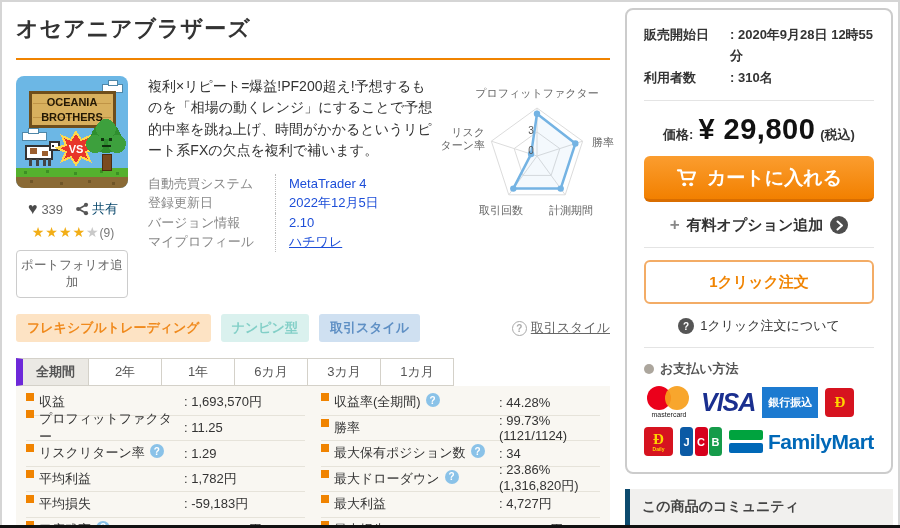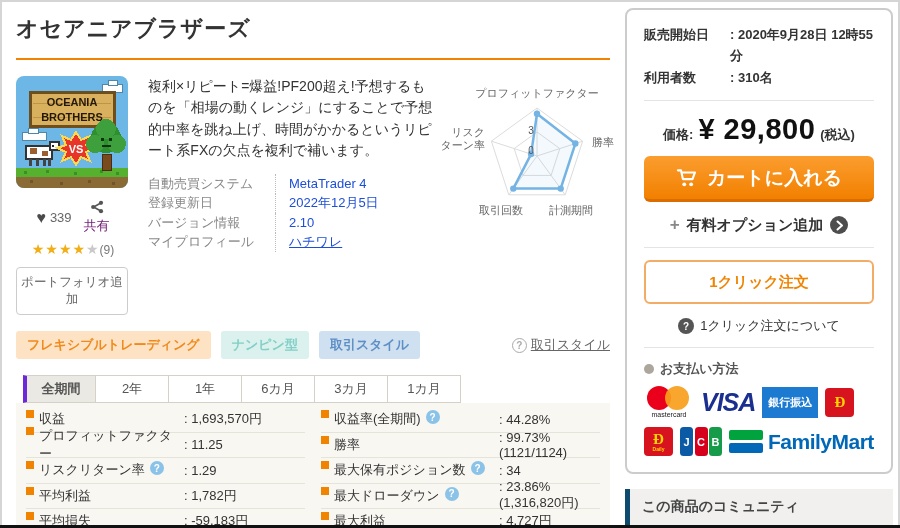--- a/index.html
+++ b/index.html
@@ -14,21 +14,21 @@
   
   .main { position:absolute; left:16px; top:14px; width:594px; }
   h1.page-title { font-size:22px; font-weight:bold; color:#333; letter-spacing:1px;
     border-bottom:2px solid #f08300; padding-bottom:14px; margin-bottom:16px; }
 
   .product-row { display:flex; }
   .left-col { width:114px; flex:0 0 114px; }
   .thumb { width:112px; height:112px; border-radius:8px; overflow:hidden; display:block; }
   .social-row { margin-top:12px; display:flex; align-items:center; justify-content:center; gap:4px; font-size:13px; color:#666; }
   .heart { color:#4a4a4a; font-size:16px; }
-  .share { display:flex; align-items:center; gap:3px; margin-left:8px; color:#701a75;flex-direction:column; }
+  .share { display:flex; align-items:center; gap:3px; margin-left:8px; color:#0c4a6e; }
   .stars-row { margin-top:6px; text-align:center; font-size:14px; }
   .stars-filled { color:#f2ae17; letter-spacing:1px; }
   .stars-empty { color:#c9c9c9; letter-spacing:1px; }
   .rating-count { color:#777; font-size:12px; }
   .portfolio-btn { margin-top:10px; width:112px; padding:6px 0; background:#fff; border:1px solid #ccc;
     border-radius:4px; font-size:12.5px; color:#666; text-align:center; cursor:pointer; }
 
   .mid-col { width:290px; flex:0 0 290px; margin-left:18px; }
   .desc { font-size:14px; line-height:1.52; color:#333; }
   .meta-table { margin-top:13px; }
@@ -47,21 +47,21 @@
   .tag-blue   { background:#cfe0f1; color:#5e8fc4; }
   .trade-style { margin-left:auto; display:flex; align-items:center; gap:4px; font-size:13px; color:#666; }
   .trade-style a { color:#666; text-decoration:underline; cursor:pointer; }
   .q-outline { width:15px; height:15px; border:1.5px solid #aaa; border-radius:50%; color:#aaa;
     font-size:10px; font-weight:bold; display:flex; align-items:center; justify-content:center; }
 
   
   .tab-bar { margin-top:16px; display:flex; }
   .tab { width:73px; padding:4px 0; text-align:center; font-size:13px; color:#555;
     border:1px solid #d4d1c9; border-left:none; background:#fff; cursor:pointer; }
-  .tab:first-child { border-left:4px solid #6d28d9;margin-left:7px; }
+  .tab:first-child { border-left:7px solid #6d28d9; }
   .tab.active { background:#ebe9e4; font-weight:bold; }
 
   
   .stats-wrap { background:#f9f7f2; padding:4px 10px 8px 10px; display:flex; gap:16px; }
   .stats-col { flex:1; }
   .stat-row { display:flex; align-items:center; height:25.5px; border-bottom:1px solid #e6e3da; font-size:13px; }
   .stat-label-zone { display:flex; align-items:flex-start; gap:5px; }
   .stats-col.l .stat-label-zone { flex:0 0 158px; }
   .stats-col.r .stat-label-zone { flex:0 0 178px; }
   .bullet { width:8px; height:8px; background:#f08300; flex:0 0 8px; }

